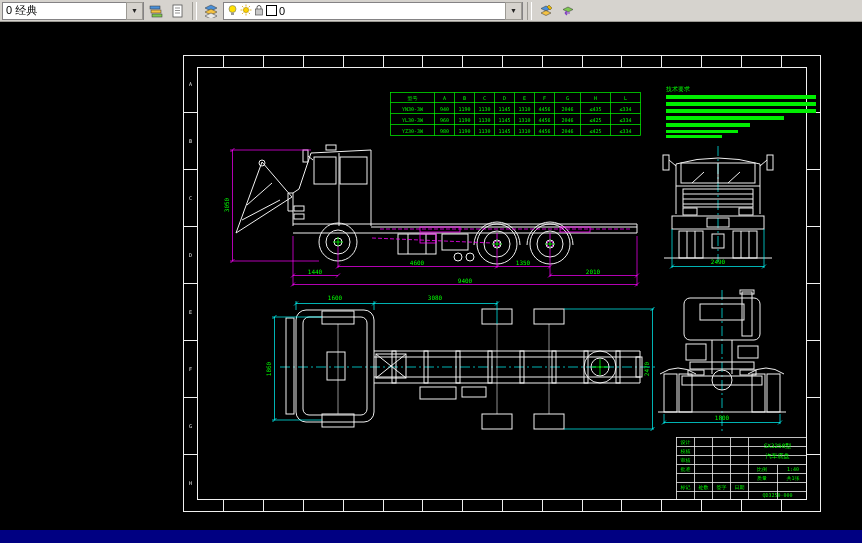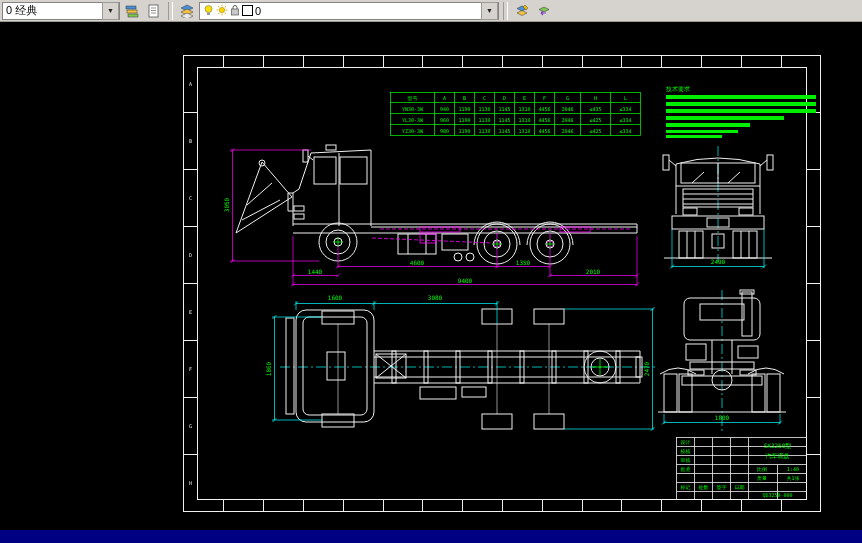--- a/index.html
+++ b/index.html
@@ -1,21 +1,21 @@
 <!DOCTYPE html>
 <html><head>
 <meta charset="utf-8">
 <style>
   html,body{margin:0;padding:0;background:#000;}
   body{width:862px;height:543px;overflow:hidden;font-family:"Liberation Sans",sans-serif;}
   .toolbar{height:22px;background:#d6d3ce;border-bottom:1px solid #9c9a94;display:flex;align-items:center;padding:0 2px;gap:2px;box-sizing:border-box;}
   .tbtn{width:20px;height:18px;display:flex;align-items:center;justify-content:center;border:1px solid #d6d3ce;box-sizing:border-box;}
   .sep{width:3px;height:18px;border-left:1px solid #9c9a94;border-right:1px solid #fff;margin:0 2px;}
   .combo{height:18px;background:#fff;border:1px solid #848284;display:flex;align-items:center;font-size:11px;box-sizing:border-box;padding-left:3px;color:#000;}
-  .combo-workspace{width:118px;}
+  .combo-workspace{width:142px;}
   .combo-layer{width:300px;gap:2px;}
   .combo-text{white-space:nowrap;overflow:hidden;}
   .combo-arrow{width:15px;height:16px;background:#d6d3ce;border:1px solid #9c9a94;display:flex;align-items:center;justify-content:center;font-size:7px;margin-left:auto;color:#222;}
   .swatch{width:9px;height:9px;background:#fff;border:1px solid #000;display:inline-block;}
   .canvas{position:relative;width:862px;height:508px;background:#000;}
   .statusbar{width:862px;height:13px;background:#000082;}
   svg text{font-family:"DejaVu Sans Mono",monospace;}
   .gt{fill:#00ff00;font-size:5px;}
   .gt6{fill:#00ff00;font-size:6px;}
   .wt{fill:#e8e8e8;font-size:5px;}

